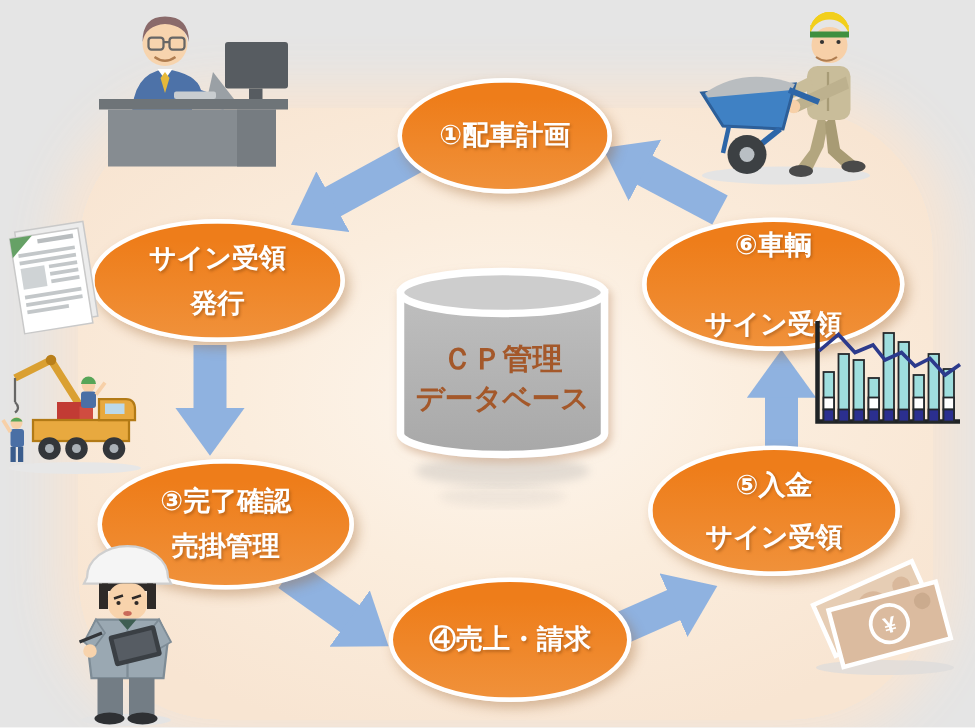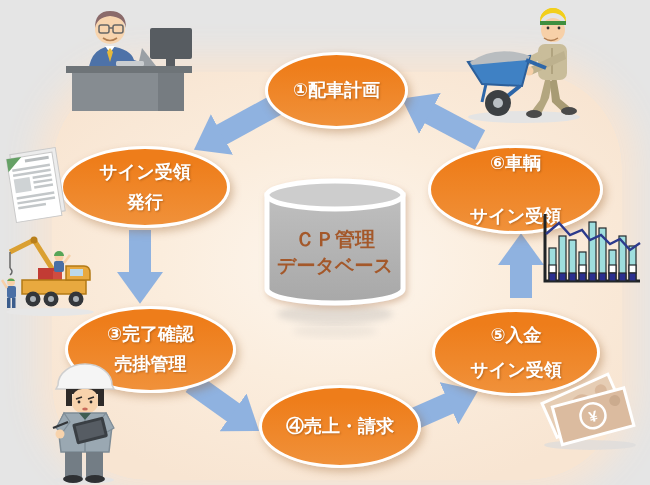--- a/index.html
+++ b/index.html
@@ -12,21 +12,21 @@
   .node{position:absolute;display:flex;flex-direction:column;align-items:center;justify-content:center;
         box-sizing:border-box;border-radius:50%;
         background:linear-gradient(180deg,#ee7d1a 15%,#f0913a 100%);
         border:3px solid #fff;box-shadow:3px 4px 8px rgba(150,90,35,.35);
         color:#fff;font-weight:bold;font-size:18px;text-align:center;z-index:2;}
   .node .ln{display:block;white-space:nowrap;text-shadow:1px 1px 2px rgba(110,55,10,.4);line-height:1.15;}
   .n1{left:265px;top:52px;width:143px;height:77px;}
   .n2{left:60px;top:146px;width:170px;height:82px;gap:9px;}
   .n3{left:65px;top:306px;width:171px;height:87px;gap:9px;}
   .n4{left:259px;top:385px;width:162px;height:83px;font-family:Liberation Serif, serif;}
-  .n5{left:432px;top:309px;width:168px;height:87px;gap:14px;}
+  .n5{left:432px;top:297px;width:168px;height:87px;gap:14px;}
   .n6{left:428px;top:145px;width:175px;height:89px;gap:32px;}
   .cyl{position:absolute;left:255px;top:168px;z-index:2;}
   .art{position:absolute;z-index:3;}
   .art-businessman{left:58px;top:2px;}
   .art-wheelbarrow{left:452px;top:4px;}
   .art-docs{left:4px;top:146px;}
   .art-truck{left:0px;top:224px;}
   .art-inspector{left:28px;top:354px;}
   .art-money{left:530px;top:366px;}
   .art-chart{left:538px;top:210px;}

